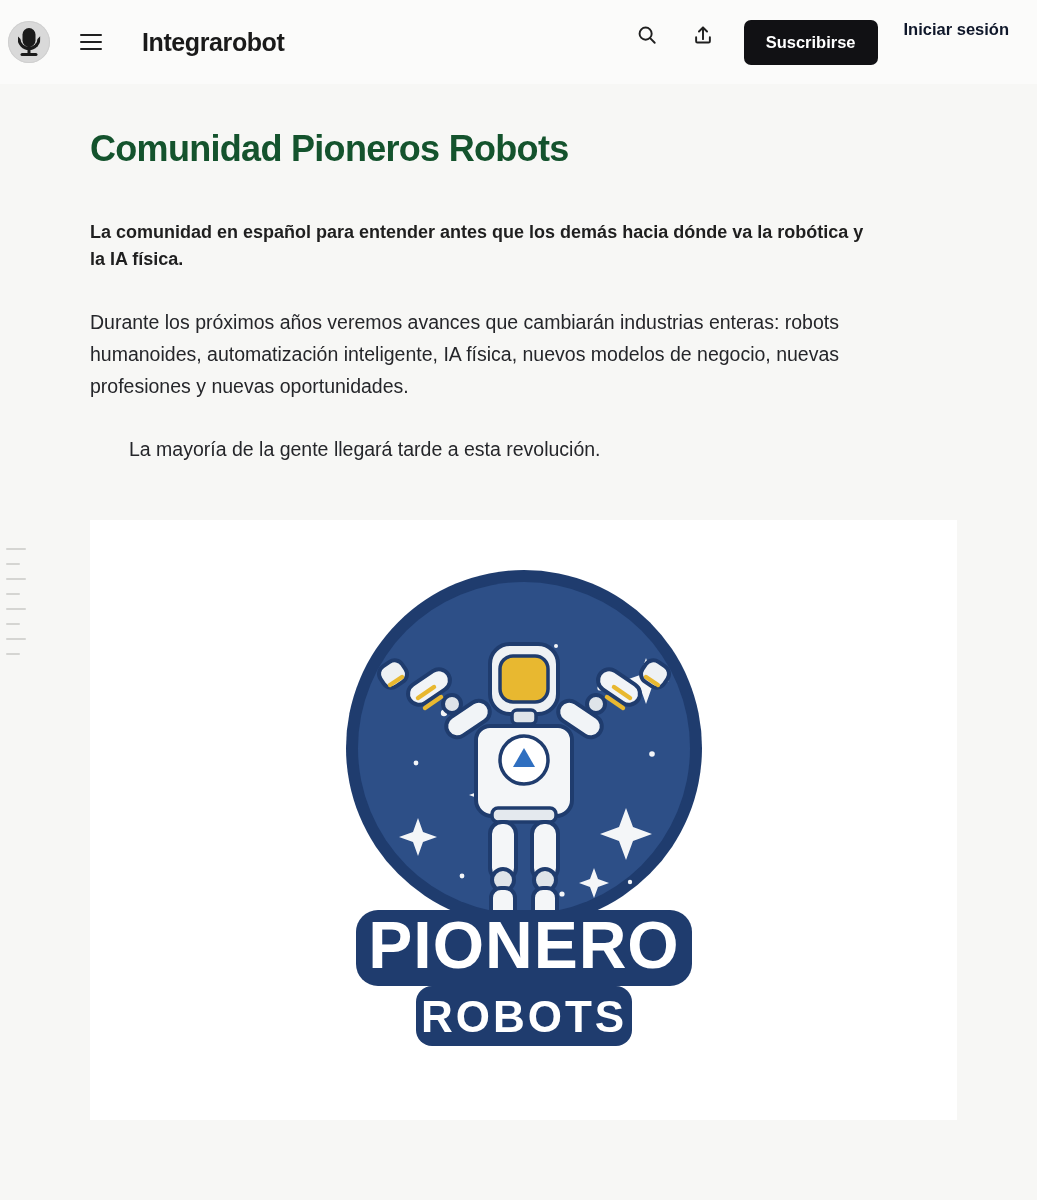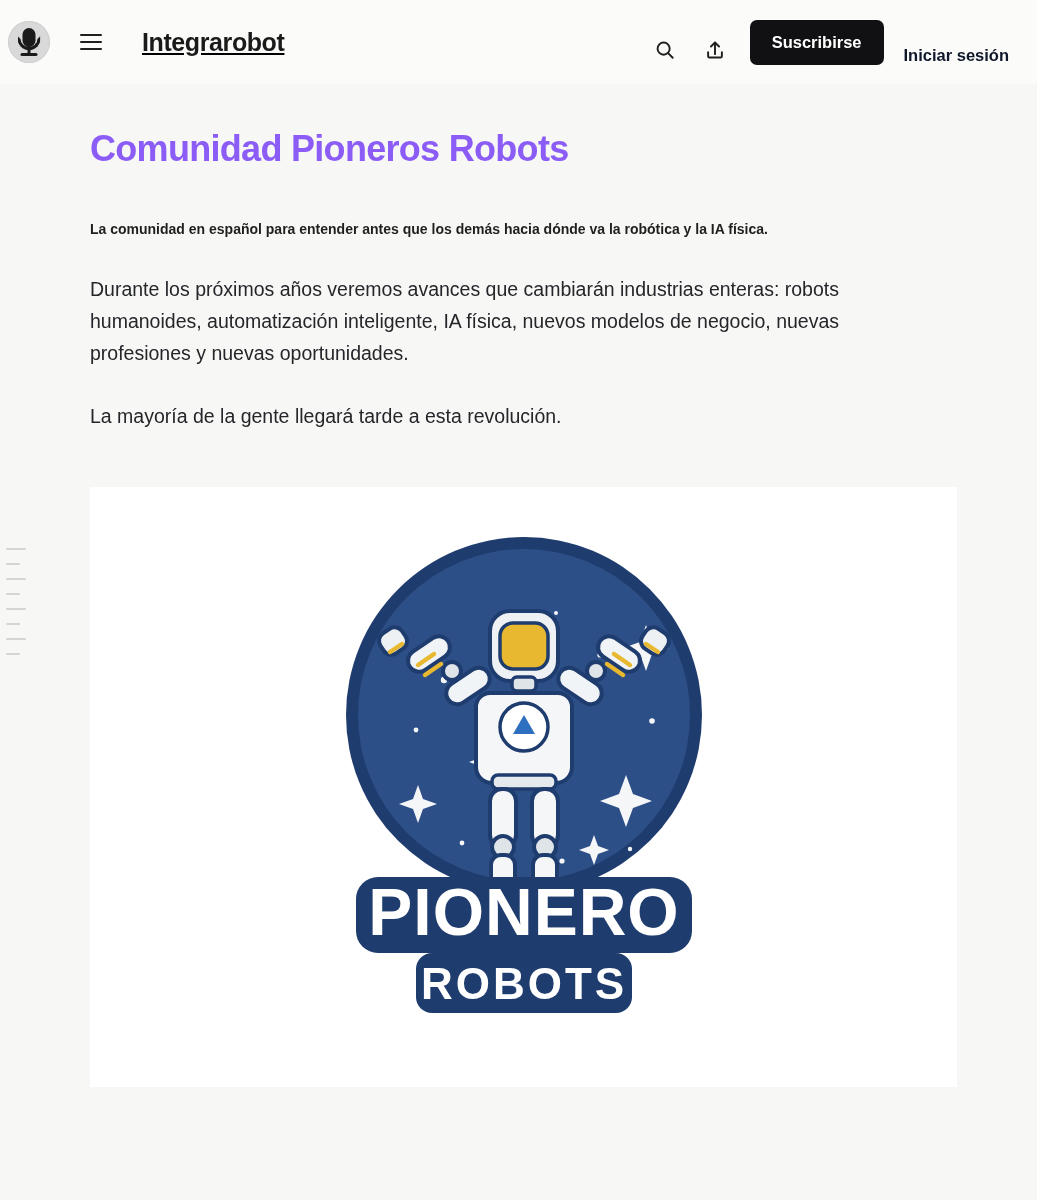--- a/index.html
+++ b/index.html
@@ -23,21 +23,20 @@
     height: 84px;
     background: #fbfbfa;
     display: flex;
     align-items: center;
     padding: 0 28px 0 8px;
   }
   .nav-left {
     display: flex;
     align-items: center;
     gap: 28px;
-    text-decoration: underline;
   }
   .avatar {
     width: 42px; height: 42px;
     border-radius: 50%;
     background: #d9d9d9;
     position: relative;
     overflow: hidden;
     flex: none;
     box-shadow: inset 0 0 0 1px #cfcfcf;
   }
@@ -88,22 +87,22 @@
     font-size: 25px;
     font-weight: bold;
     color: #1a1a1a;
     letter-spacing: -0.4px;
     margin-left: 12px;
     white-space: nowrap;
   }
   .nav-right {
     margin-left: auto;
     display: flex;
-    align-items: flex-end;
-    gap: 20px;
+    align-items: flex-start;
+    gap: 26px;
   }
   .icon-btn {
     width: 30px; height: 30px;
     display: flex; align-items: center; justify-content: center;
     cursor: pointer;
     color: #1f1f1f;
   }
   .btn-subscribe {
     background: #111114;
     color: #ffffff;
@@ -143,41 +142,41 @@
 
   
   .article {
     padding: 44px 90px 0 90px;
     max-width: 960px;
   }
   h1.title {
     font-size: 36px;
     line-height: 1.15;
     font-weight: bold;
-    color: #8b5cf6;
+    color: #14532d;
     letter-spacing: -0.7px;
     margin: 0 0 50px 0;
   }
   p.lead {
-    font-size: 14px;
+    font-size: 18px;
     line-height: 1.5;
     font-weight: bold;
     color: #1f1f1f;
     margin: 0 0 34px 0;
     max-width: 870px;
   }
   p.body {
     font-size: 19.5px;
     line-height: 1.62;
     color: #25262a;
     margin: 0 0 32px 0;
     max-width: 800px;
     font-weight: 400;
   }
-  p.body.tight { line-height: 1.62; }
+  p.body.tight { line-height: 1.62; margin-left: 39px; }
 
   
   .figure {
     margin: 54px 0 0 0;
     background: #ffffff;
     width: 867px;
     height: 600px;
     display: flex;
     align-items: flex-start;
     justify-content: center;

